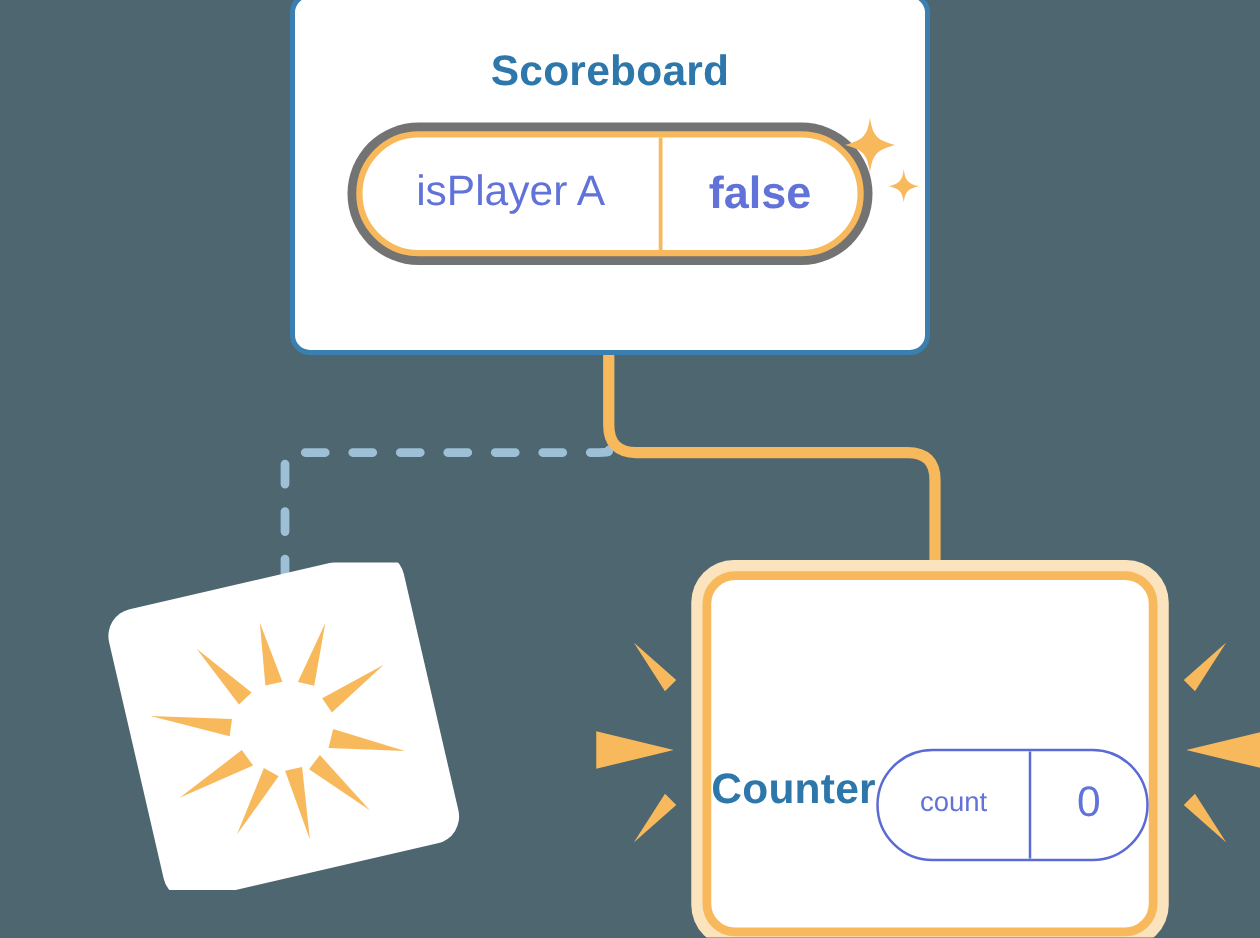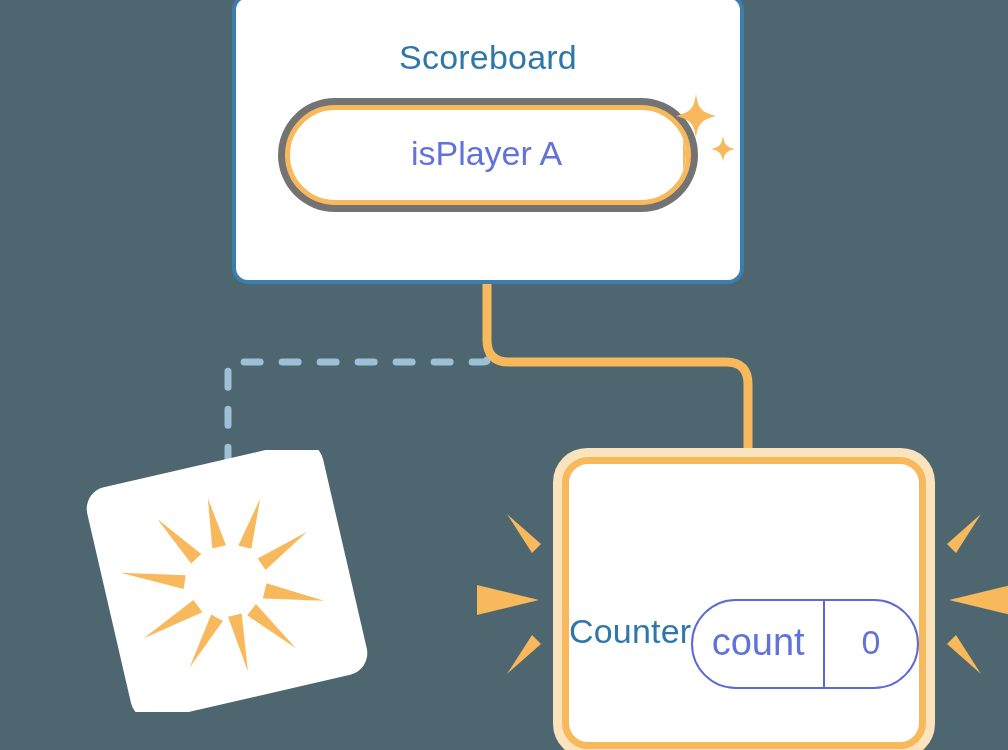--- a/index.html
+++ b/index.html
@@ -26,21 +26,21 @@
     border-radius:16px;
     z-index:6;
     display:flex;flex-direction:column;align-items:center;
     padding-top:42px;
   }
   .card-title{
     color:#2e77ab;
     font-size:34px;
     letter-spacing:.2px;
     line-height:1;
-    font-weight:400;
+    font-weight:700;
   }
 
   
   #scoreboard-pill-wrap{
     margin-top:24px;
     width:420px;height:114px;
     border-radius:57px;
     background:#737373;       
     display:flex;align-items:center;justify-content:center;
     box-sizing:border-box;
@@ -100,21 +100,21 @@
     width:270px;height:90px;
     border:2px solid #5b6bd4;
     border-radius:45px;
     background:#ffffff;
     box-sizing:border-box;
     display:flex;align-items:stretch;overflow:hidden;
   }
   #ct-key{
     flex:1 1 auto;
     display:flex;align-items:center;justify-content:center;
-    color:#6172d9;font-size:38px;font-weight:400;
+    color:#6172d9;font-size:22px;font-weight:400;
     border-right:2px solid #5b6bd4;
     padding-bottom:4px;
   }
   #ct-val{
     width:92px;
     display:flex;align-items:center;justify-content:center;
     color:#6172d9;font-size:34px;font-weight:400;
     padding-bottom:4px;
   }
 </style>
@@ -163,20 +163,21 @@
       <polygon points="981,674 947,644 956,635"></polygon>
     </g>
   </svg>
 
   <div class="card" id="scoreboard-card">
     <div class="card-title">Scoreboard</div>
 
     <div id="scoreboard-pill-wrap">
       <div id="scoreboard-pill">
         <div id="sb-key">isPlayer A</div>
+        <div id="sb-val">false</div>
       </div>
     </div>
   </div>
 
   <svg id="sparkles" viewBox="0 0 70 76">
     <path d="M24 2 C26 16 29 20 44 24 C29 28 26 32 24 46 C22 32 19 28 4 24 C19 20 22 16 24 2 Z" fill="#f8b95c"></path>
     <path d="M51 43 C52 52 54 55 63 57 C54 59 52 62 51 70 C50 62 48 59 39 57 C48 55 50 52 51 43 Z" fill="#f8b95c"></path>
   </svg>
 
   <div id="counter-card-wrap">

